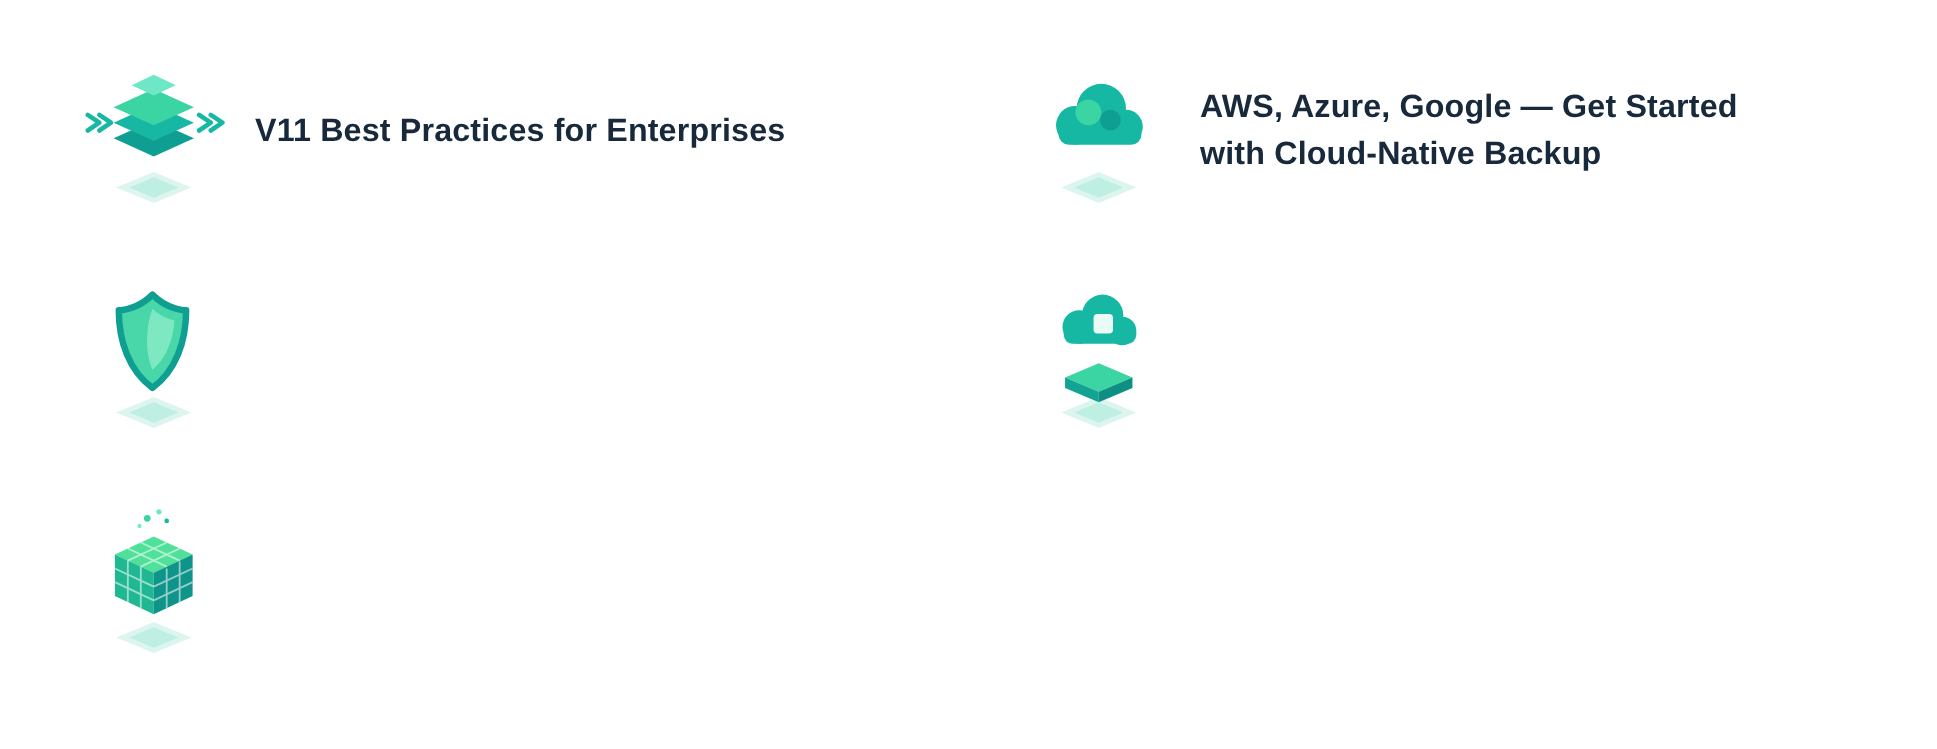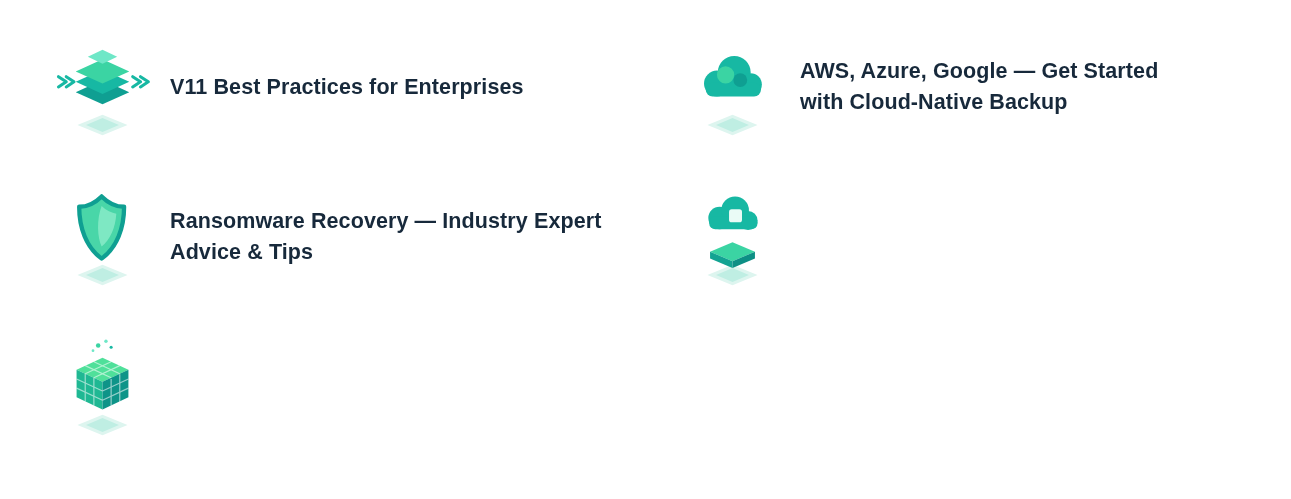--- a/index.html
+++ b/index.html
@@ -88,24 +88,20 @@
 
   <a class="link-item">
     <span class="icon-wrap">
       <svg width="95" height="104" viewBox="0 0 110 120">
         <polygon points="55,92 84,104 55,116 26,104" fill="#ddf5ef"></polygon>
         <polygon points="55,96 74,104 55,112 36,104" fill="#bfeee3"></polygon>
         <path d="M54,13 C62,21 72,25 80,25 C80,49 72,72 54,85 C36,72 28,49 28,25 C36,25 46,21 54,13 Z" fill="#49d6a8" stroke="#0f9f92" stroke-width="5" stroke-linejoin="round"></path>
         <path d="M54,24 C59,29 66,32 71,33 C70,49 64,63 54,71 C49,60 48,40 54,24 Z" fill="#8cecc9" opacity="0.8"></path>
       </svg>
     </span>
-    <span class="title">
-      <span class="line">Ransomware Recovery — Industry Expert</span>
-      <span class="line">Advice &amp; Tips</span>
-    </span>
   </a>
 
   <a class="link-item">
     <span class="icon-wrap">
       <svg width="95" height="104" viewBox="0 0 110 120">
         <polygon points="55,92 84,104 55,116 26,104" fill="#ddf5ef"></polygon>
         <polygon points="55,96 74,104 55,112 36,104" fill="#bfeee3"></polygon>
         <polygon points="55,66 81,77 55,88 29,77" fill="#3bd4a3"></polygon>
         <polygon points="29,77 55,88 55,96 29,85" fill="#12a392"></polygon>
         <polygon points="81,77 55,88 55,96 81,85" fill="#0d8f85"></polygon>

